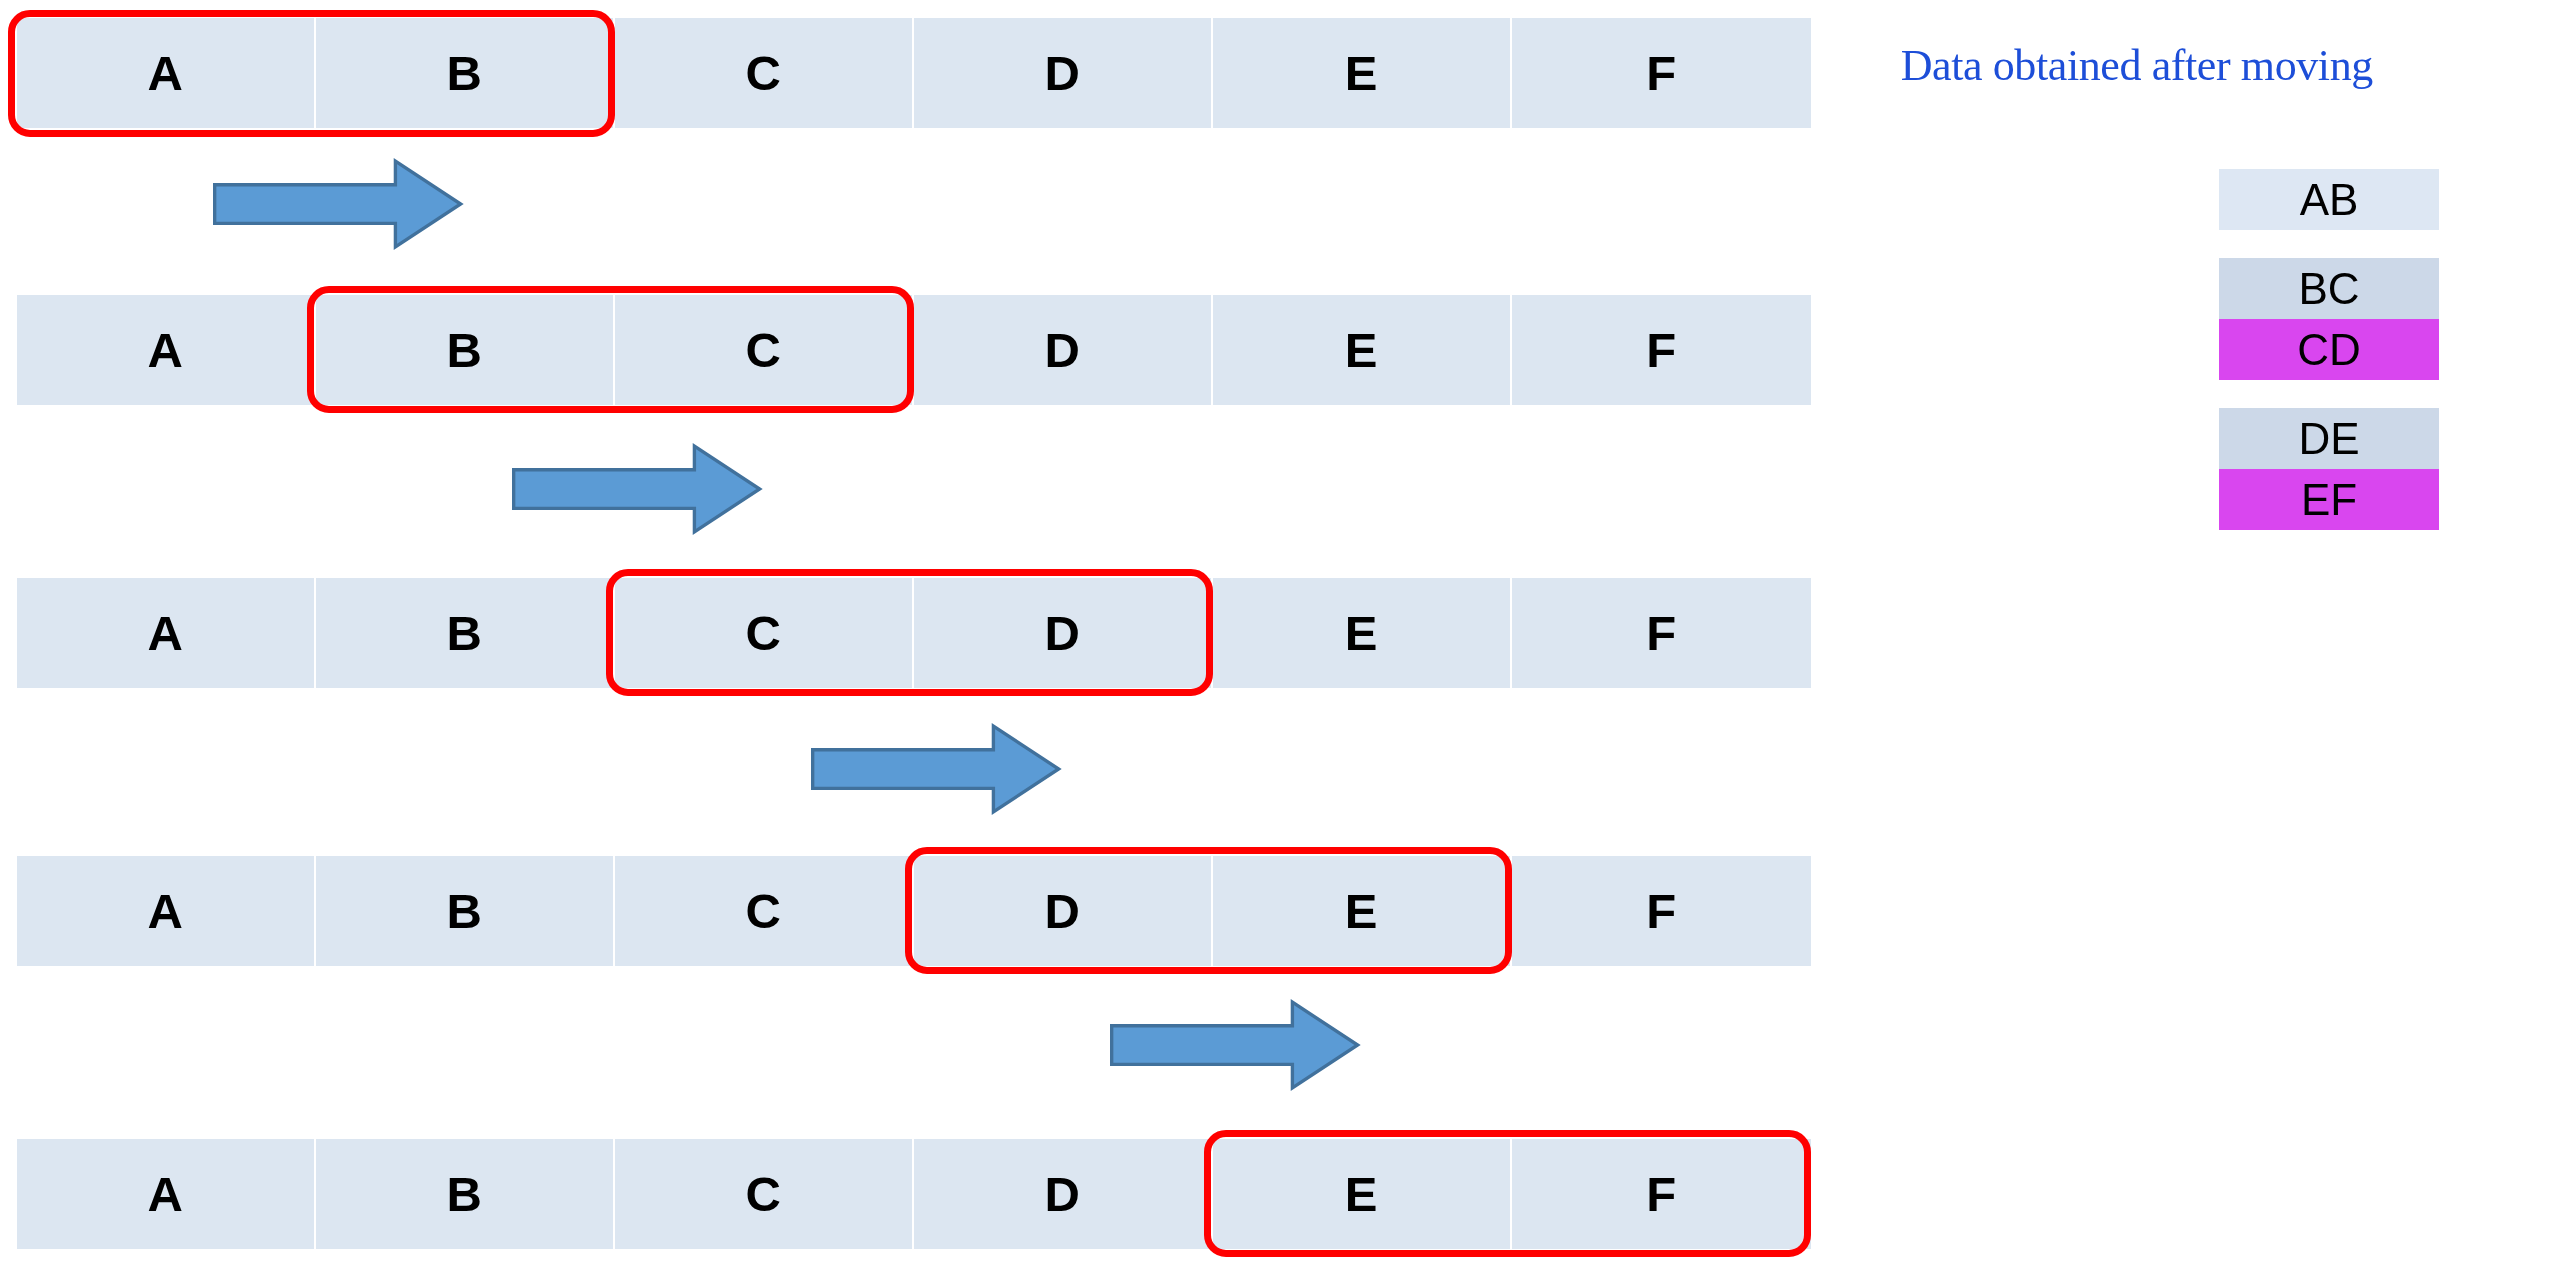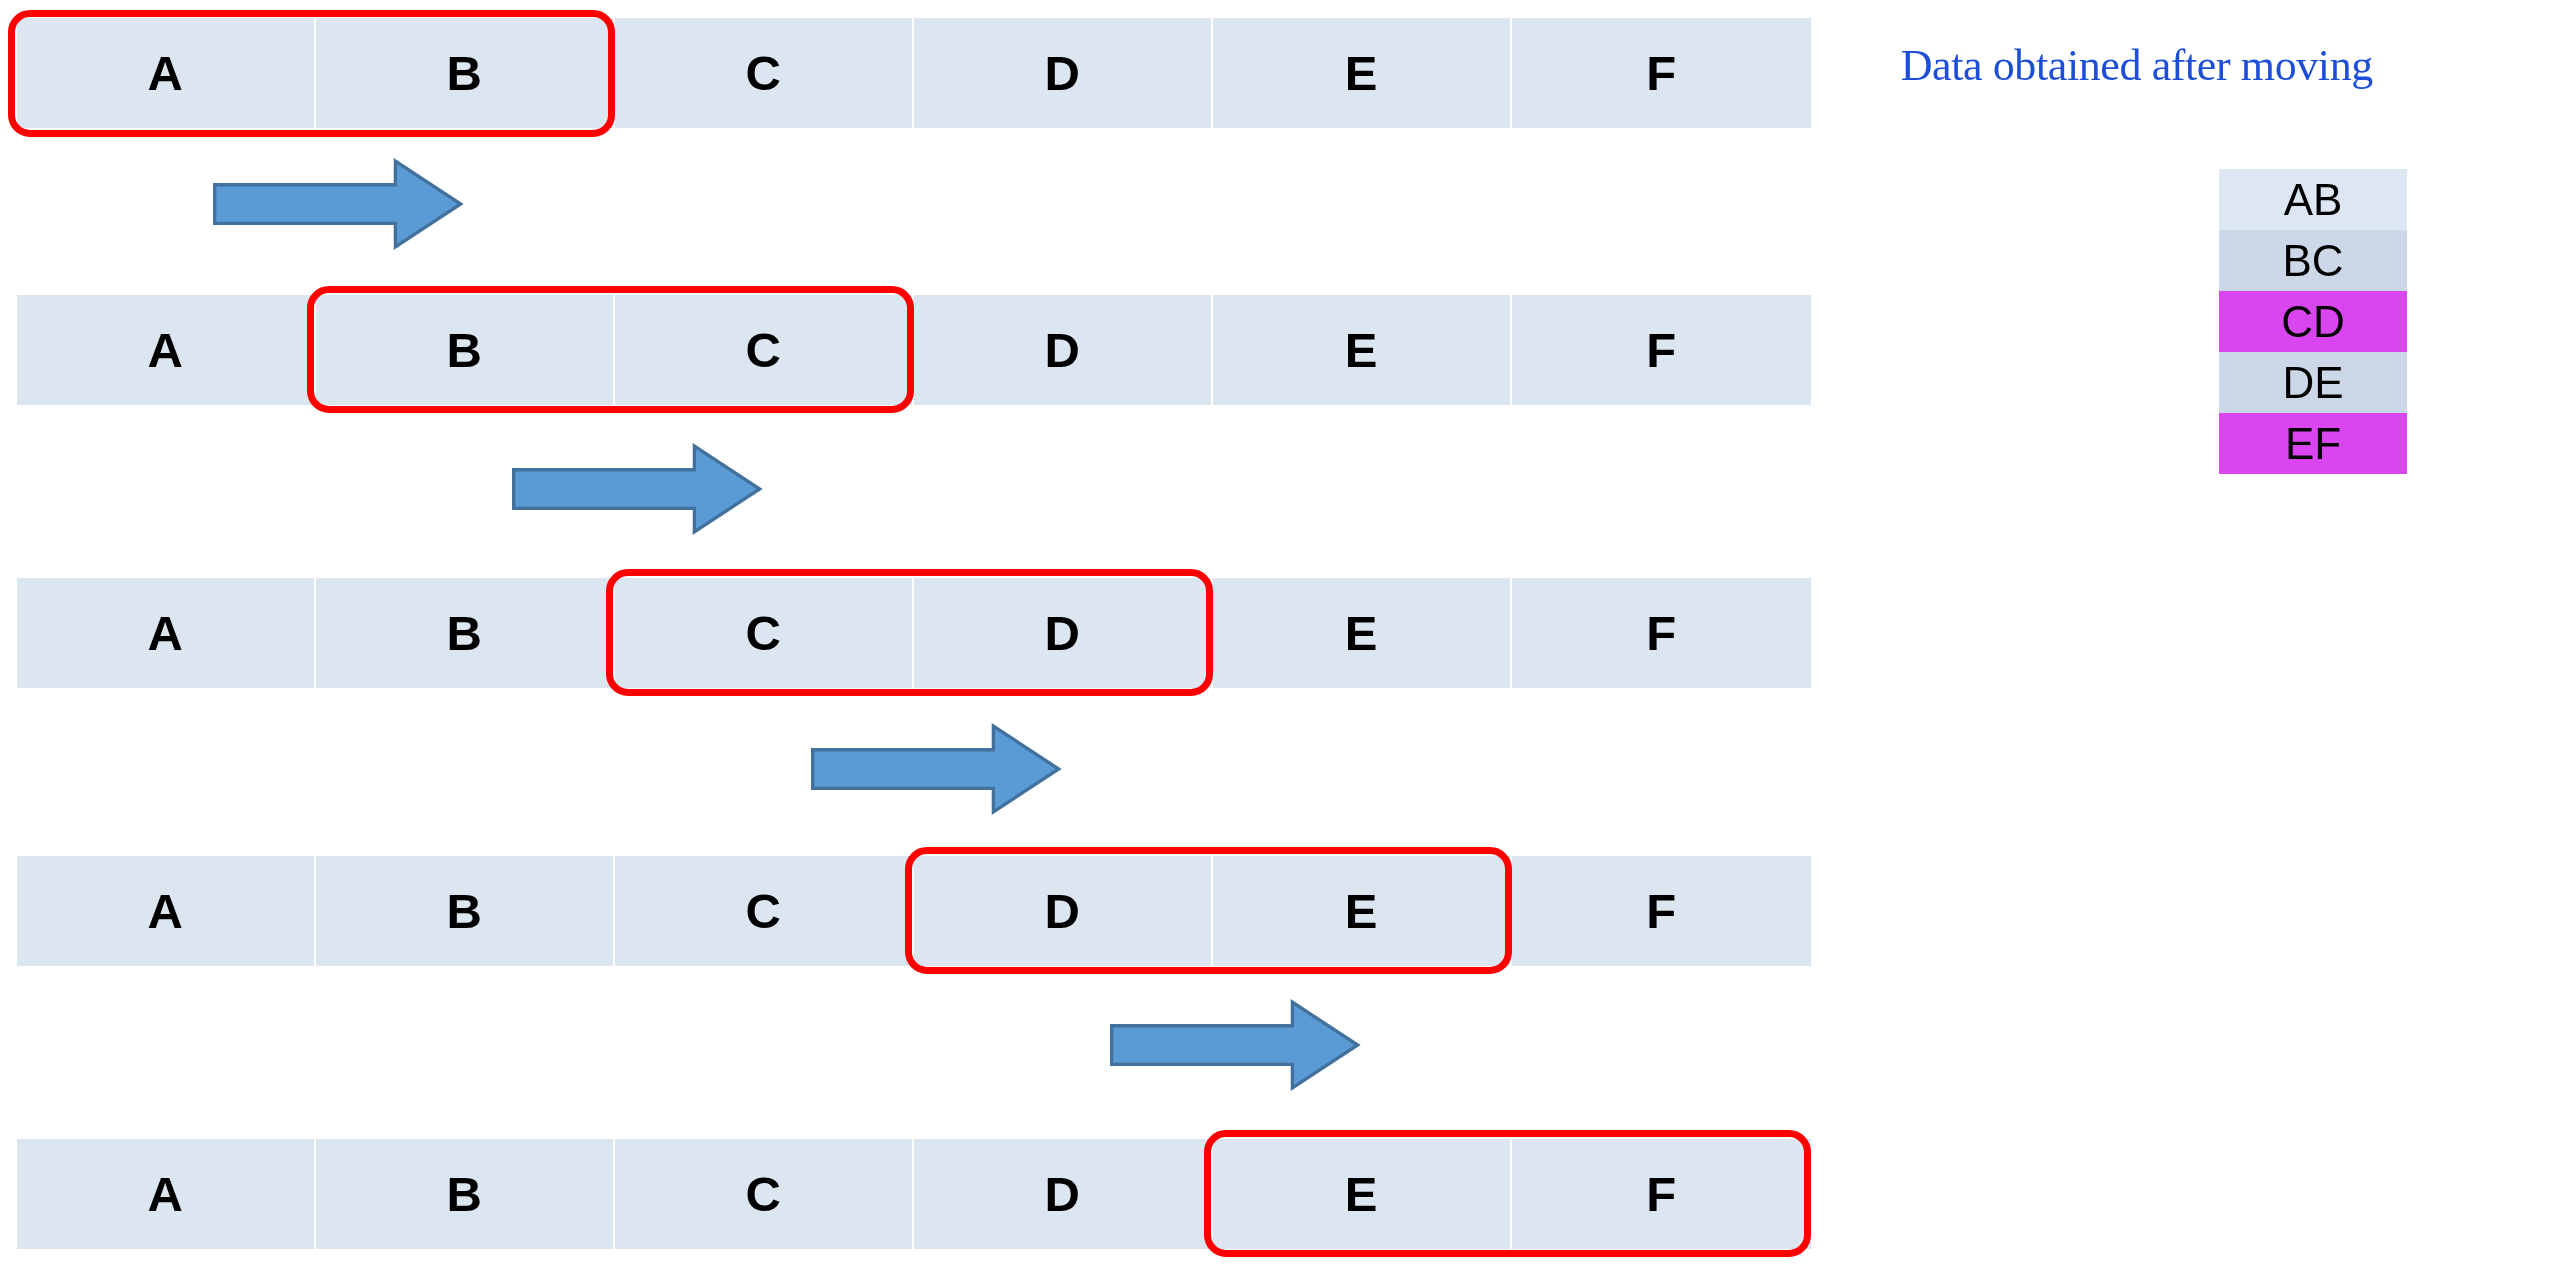--- a/index.html
+++ b/index.html
@@ -87,32 +87,32 @@
     white-space: nowrap;
     letter-spacing: -0.4px;
   }
   #result-list {
     position: absolute;
     left: 335px;
     top: 169px;
     width: 188px;
   }
   .result-cell {
-    width: 188px;
+    width: 220px;
     height: 61px;
     display: flex;
     align-items: center;
     justify-content: center;
     font-family: "Liberation Sans", sans-serif;
     font-size: 44px;
     color: #000000;
     box-sizing: border-box;
   }
   .shade-a { background: #dde7f3; }
-  .shade-b { background: #ccd8e8; }
+  .shade-b { background: #ccd8e8; margin-top: 28px; }
   .shade-c { background: #d946ef; }
 </style>
 </head>
 <body>
 
 <div id="diagram">
 
   <div class="seq-row" style="top:18.4px;">
     <div class="seq-cell">A</div>
     <div class="seq-cell">B</div>

